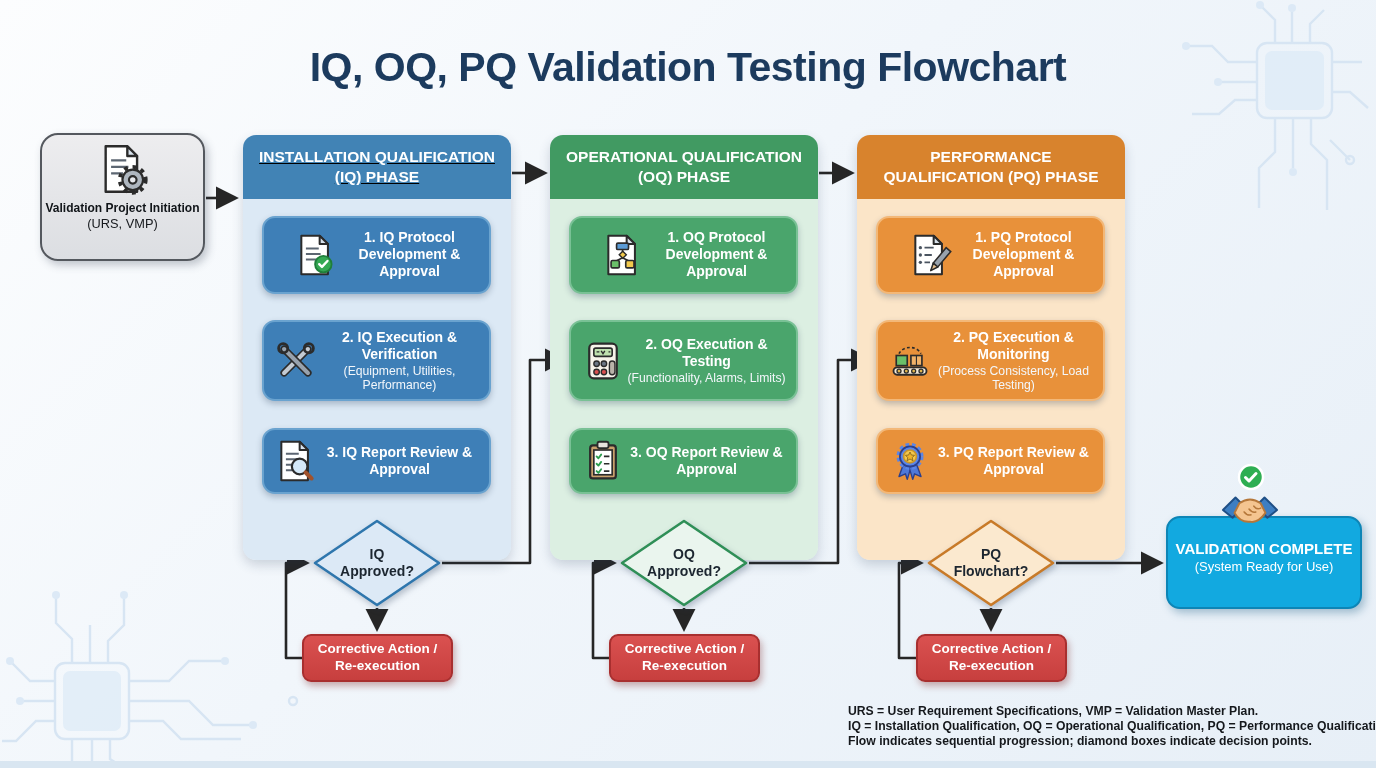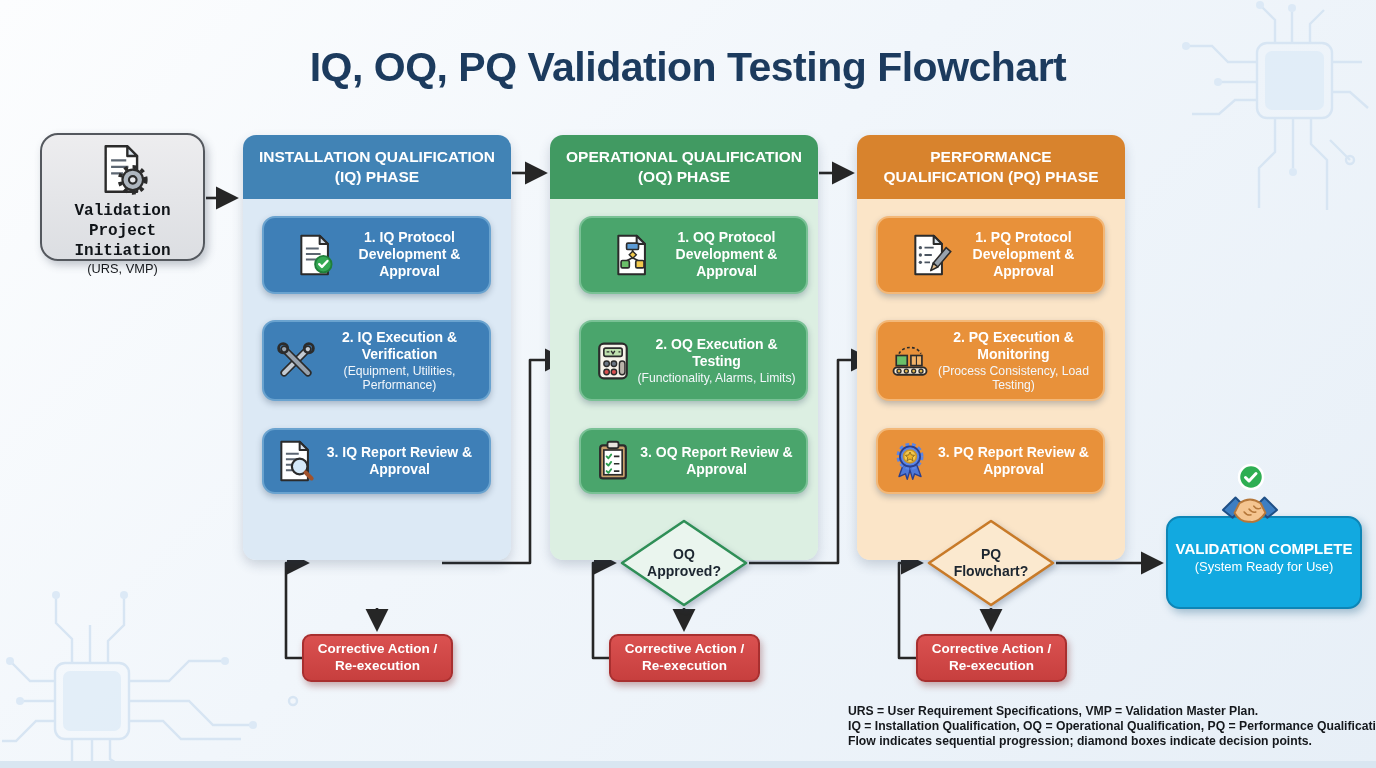--- a/index.html
+++ b/index.html
@@ -11,39 +11,39 @@
   .bottom-strip{position:absolute;left:0;bottom:0;width:1376px;height:7px;background:#d9e6f1;}
 
   .page-title{position:absolute;top:44px;left:0;width:100%;text-align:center;
     font-size:41px;font-weight:700;letter-spacing:-0.5px;color:#1c3b5e;}
 
   
   .start-node{position:absolute;left:40px;top:133px;width:165px;height:128px;box-sizing:border-box;
     background:linear-gradient(#ededef,#dcdee2);border:2px solid #54585e;border-radius:18px;
     box-shadow:3px 4px 8px rgba(60,70,90,.3);display:flex;flex-direction:column;align-items:center;
     justify-content:flex-start;padding-top:8px;text-align:center;}
-  .start-title{font-size:16px;font-weight:700;color:#101418;line-height:1.25;margin-top:2px;font-family:Liberation Mono, monospace;}
+  .start-title{font-size:12px;font-weight:700;color:#101418;line-height:1.25;margin-top:2px;}
   .start-sub{font-size:12.8px;color:#16191d;line-height:1.2;}
 
   
   .panel{position:absolute;top:135px;width:268px;height:425px;border-radius:14px;
     box-shadow:0 5px 12px rgba(40,60,90,.20);}
   .panel-header{height:64px;border-radius:13px 13px 0 0;display:flex;align-items:center;justify-content:center;
     text-align:center;color:#fff;font-weight:700;font-size:15.5px;line-height:1.3;padding:0 14px;}
   .panel-body{position:absolute;top:64px;left:0;right:0;bottom:0;border-radius:0 0 13px 13px;}
-  .iq{left:243px;} .oq{left:550px;} .pq{left:857px;}
+  .iq{left:243px;text-decoration:underline;} .oq{left:550px;} .pq{left:857px;}
   .iq .panel-header{background:#4183b5;} .iq .panel-body{background:#dce9f5;}
   .oq .panel-header{background:#419a62;} .oq .panel-body{background:#dcefe2;}
   .pq .panel-header{background:#d8832d;} .pq .panel-body{background:#fbe5c8;}
 
   .step{position:absolute;left:19px;width:229px;border-radius:13px;box-sizing:border-box;
     display:flex;align-items:center;padding:5px 10px 5px 8px;color:#fff;
     box-shadow:0 3px 6px rgba(30,50,80,.28);}
   .iq .step{background:#3e7fb7;border:2px solid #6aa3cf;}
-  .oq .step{background:#4aa56c;border:2px solid #79c195;margin-left:10px;}
+  .oq .step{background:#4aa56c;border:2px solid #79c195;}
   .pq .step{background:#e8913a;border:2px solid #f3b878;}
   .s1{top:81px;height:78px;padding-left:28px;} .s2{top:185px;height:81px;} .s3{top:293px;height:66px;}
   .step .icon{flex:0 0 48px;display:flex;align-items:center;justify-content:center;}
   .step .txt{flex:1;text-align:center;}
   .step-title{font-weight:700;font-size:14px;line-height:1.2;}
   .step-sub{font-size:12.2px;font-weight:400;line-height:1.15;margin-top:1px;color:#f3f7fb;}
 
   
   .diamond{position:absolute;top:519px;width:128px;height:88px;filter:drop-shadow(2px 3px 3px rgba(40,60,90,.3));}
   .d-iq{left:313px;} .d-oq{left:620px;} .d-pq{left:927px;}
@@ -313,20 +313,26 @@
           <path d="M24 14.2l1.5 3.3 3.5 0.3-2.6 2.4 0.8 3.5-3.2-1.9-3.2 1.9 0.8-3.5-2.6-2.4 3.5-0.3z" fill="#f0b429" stroke="#8a6a1f" stroke-width="1"></path>
         </svg>
       </span>
       <span class="txt">
           <div class="step-title">3. PQ Report Review &amp; Approval</div>
           <div class="step-sub"></div>
         </span>
     </div>
   </div>
 
+  <div class="diamond d-iq">
+    <svg width="128" height="88" viewBox="0 0 128 88">
+        <polygon points="64,2 126,44 64,86 2,44" fill="#dce9f6" stroke="#2e76ad" stroke-width="2.6" stroke-linejoin="round"></polygon>
+      </svg>
+    <div class="dtxt">IQ Approved?</div>
+  </div>
   <div class="diamond d-oq">
     <svg width="128" height="88" viewBox="0 0 128 88">
         <polygon points="64,2 126,44 64,86 2,44" fill="#eaf5ee" stroke="#2f8f57" stroke-width="2.6" stroke-linejoin="round"></polygon>
       </svg>
     <div class="dtxt">OQ Approved?</div>
   </div>
   <div class="diamond d-pq">
     <svg width="128" height="88" viewBox="0 0 128 88">
         <polygon points="64,2 126,44 64,86 2,44" fill="#fbe9cf" stroke="#c87a28" stroke-width="2.6" stroke-linejoin="round"></polygon>
       </svg>

